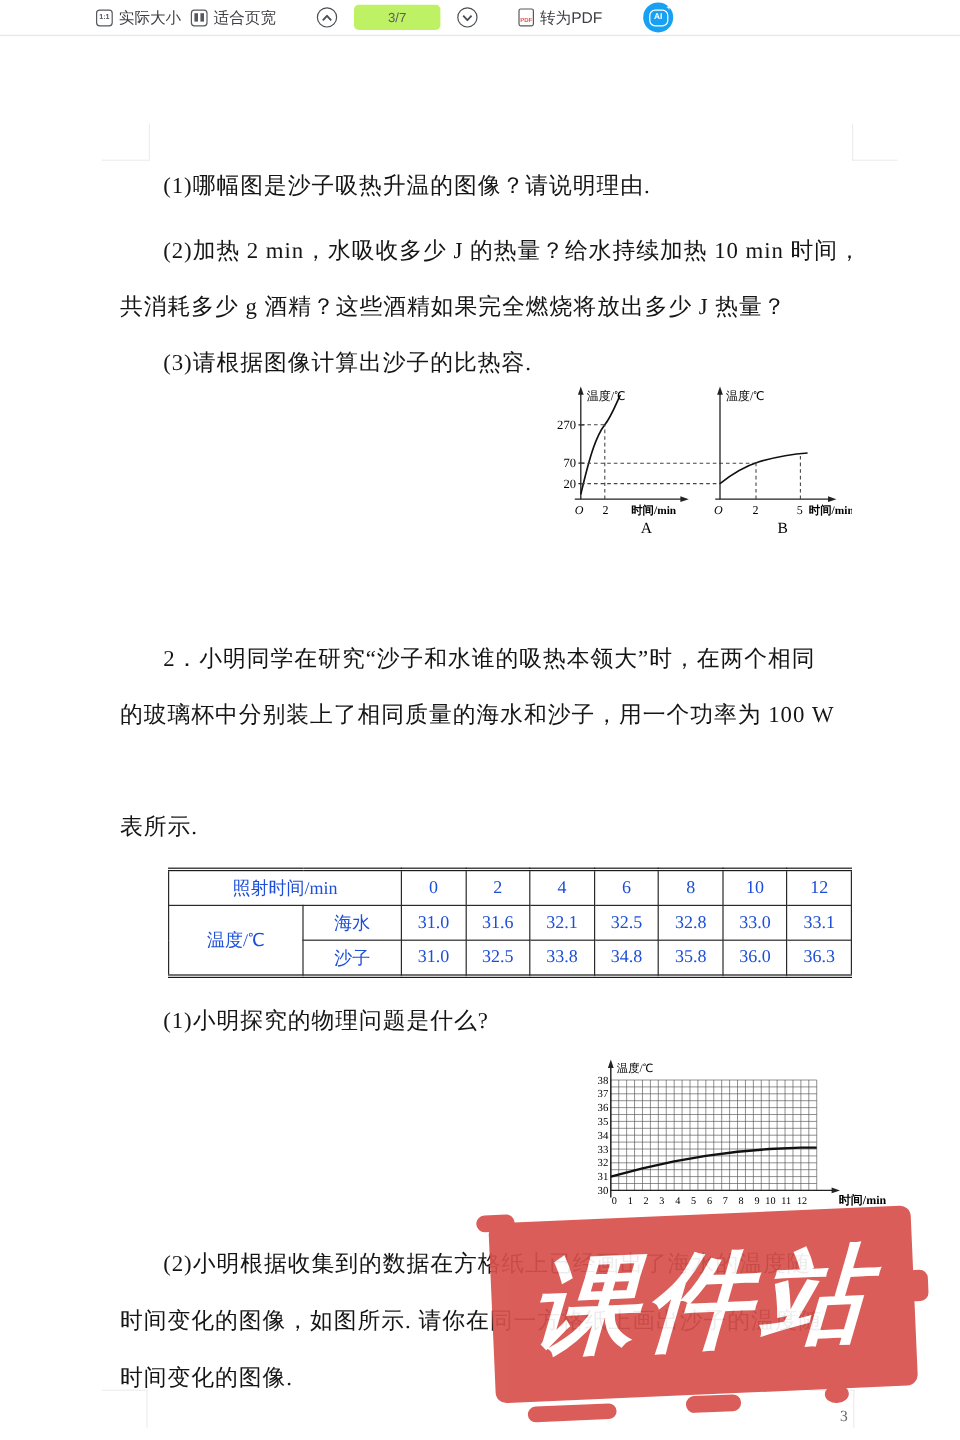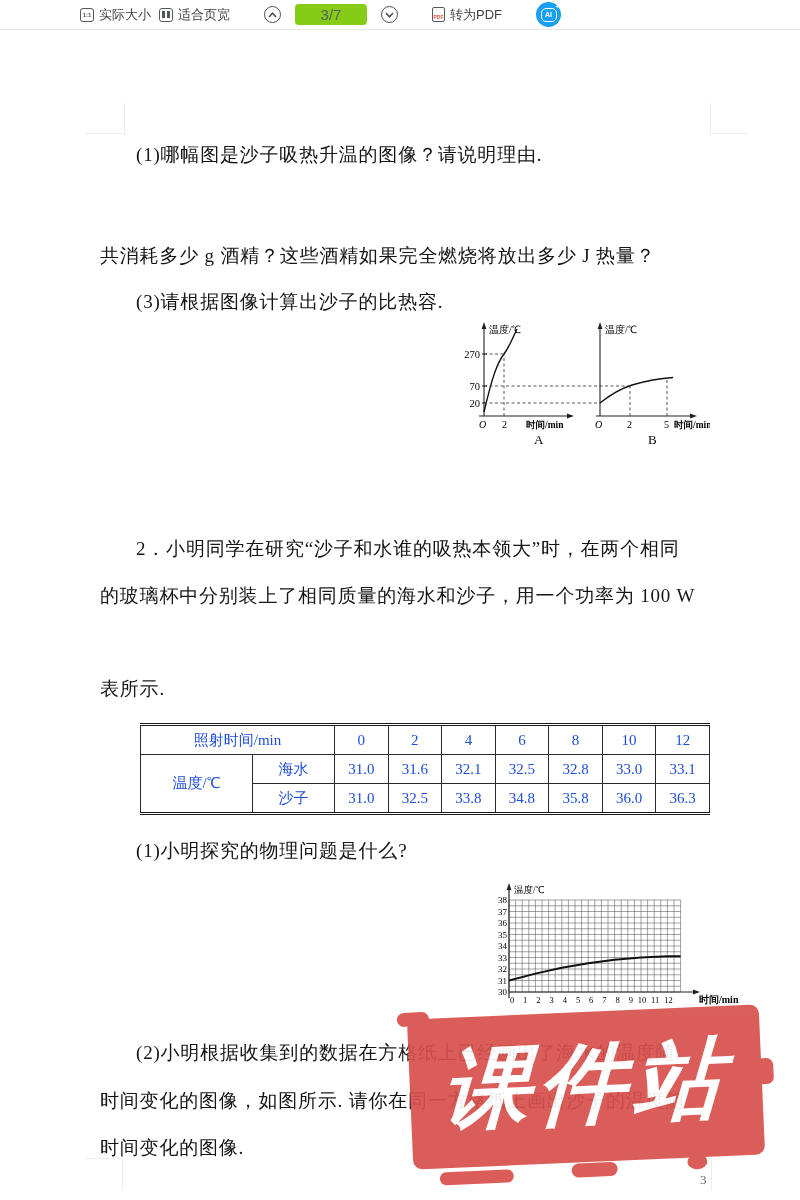--- a/index.html
+++ b/index.html
@@ -14,22 +14,22 @@
     padding-left:80px;box-sizing:border-box;color:#3d3f43;font-size:13px;
   }
   .tbtn{display:flex;align-items:center;gap:5px;background:none;border:none;
     color:#3d3f43;font-size:13px;font-family:inherit;cursor:pointer;padding:0;}
   .icon-sq{width:14px;height:14px;border:1.4px solid #55585c;border-radius:3px;
     display:flex;align-items:center;justify-content:center;font-size:6px;font-weight:bold;color:#55585c;box-sizing:border-box;}
   .fitw-inner{display:flex;gap:2px;}
   .fitw-inner i{display:block;width:3px;height:7px;background:#55585c;}
   .circ{width:17px;height:17px;border:1.5px solid #4a4d52;border-radius:50%;
     display:flex;align-items:center;justify-content:center;background:#fff;cursor:pointer;padding:0;box-sizing:border-box;}
-  .pagebox{width:72px;height:21px;background:#84cc16;border-radius:4px;color:#5a5d61;
-    font-size:15px;display:flex;align-items:center;justify-content:center;margin:0 14px;cursor:pointer;}
+  .pagebox{width:72px;height:21px;background:#bef264;border-radius:4px;color:#5a5d61;
+    font-size:11px;display:flex;align-items:center;justify-content:center;margin:0 14px;cursor:pointer;}
   .pdficon{width:13px;height:15px;border:1.3px solid #55585c;border-radius:2px;position:relative;
     display:flex;align-items:flex-end;justify-content:center;box-sizing:border-box;}
   .pdficon span{font-size:5px;font-weight:bold;color:#e2574c;line-height:7px;}
   .aibtn{width:25px;height:25px;border-radius:50%;background:#18a0f2;border:none;cursor:pointer;
     display:flex;align-items:center;justify-content:center;margin-left:34px;padding:0;}
   .aibtn .aiglyph{border:1.6px solid #fff;border-radius:5px;width:14px;height:12px;color:#fff;
     font-size:7px;font-weight:bold;display:flex;align-items:center;justify-content:center;position:relative;}
   .aibtn .aiglyph::after{content:"+";position:absolute;top:-6px;right:-4px;font-size:7px;color:#fff;}
   .gap24{margin-left:8px;text-align:center;} .gap34{margin-left:34px;}
   
@@ -100,20 +100,21 @@
   </button>
 </div>
 
 <div class="page">
   <div class="corner c-tl"></div>
   <div class="corner c-tr"></div>
   <div class="corner c-bl"></div>
   <div class="corner c-br"></div>
 
   <div class="line" style="left:136px;top:112px;">(1)哪幅图是沙子吸热升温的图像？请说明理由.</div>
+  <div class="line" style="left:136px;top:166px;">(2)加热 2 min，水吸收多少 J 的热量？给水持续加热 10 min 时间，</div>
   <div class="line" style="left:100px;top:213px;">共消耗多少 g 酒精？这些酒精如果完全燃烧将放出多少 J 热量？</div>
   <div class="line" style="left:136px;top:259px;">(3)请根据图像计算出沙子的比热容.</div>
 
   <div class="fig" style="left:452px;top:286px;width:258px;height:130px;"><svg width="258" height="130" viewBox="0 0 258 130">
         <line x1="32" y1="100" x2="32" y2="11" stroke="#222" stroke-width="1.1"></line>
         <polygon points="32,6 29.6,13 34.4,13" fill="#222"></polygon>
         <line x1="27" y1="100" x2="117" y2="100" stroke="#222" stroke-width="1.1"></line>
         <polygon points="122,100 115,97.6 115,102.4" fill="#222"></polygon>
         <text x="37" y="17" font-size="10">温度/℃</text>
         <text x="28" y="41.5" font-size="10.5" text-anchor="end">270</text>

